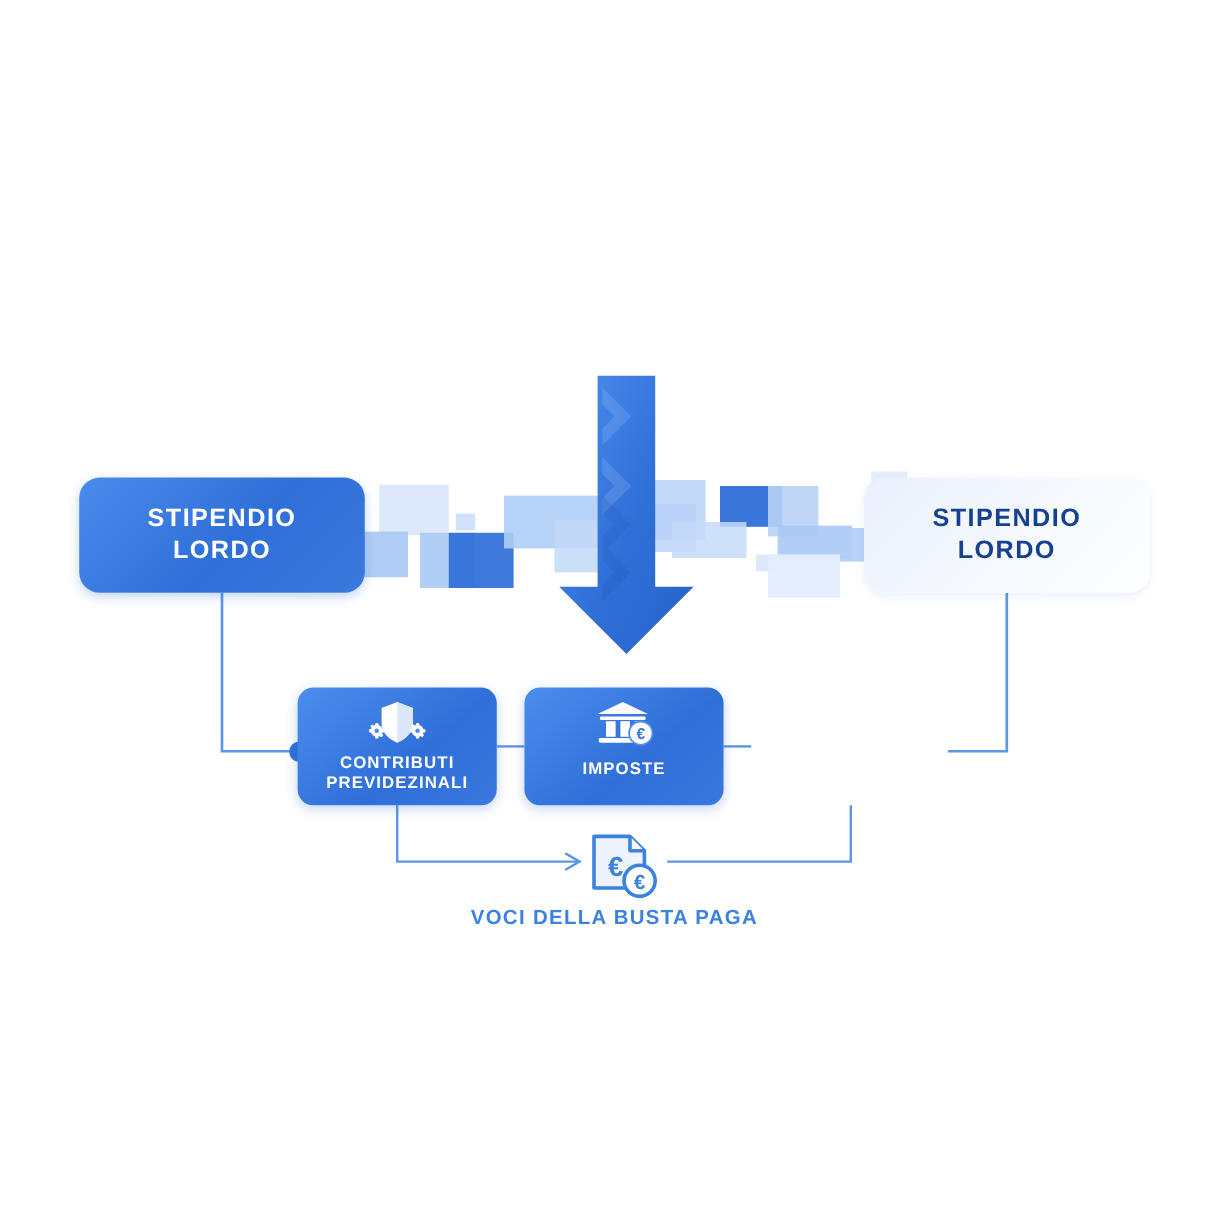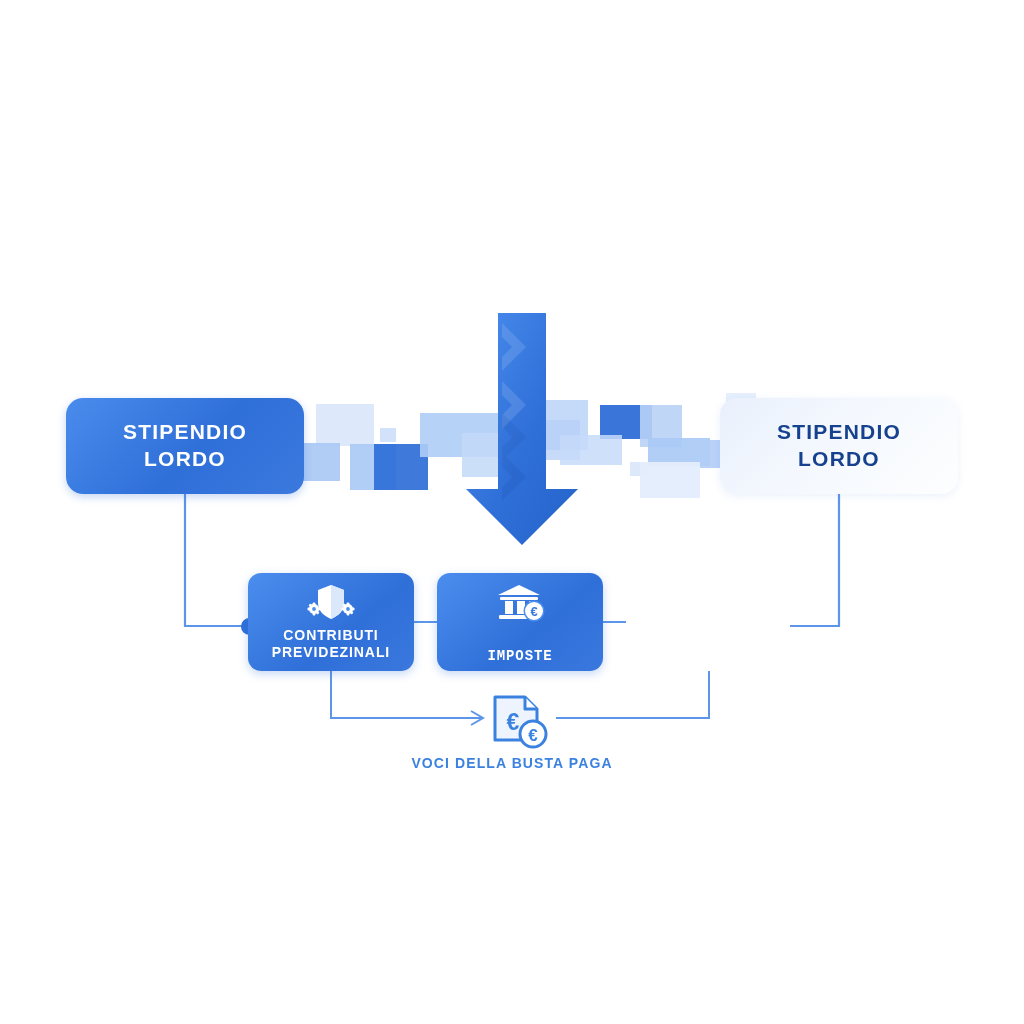--- a/index.html
+++ b/index.html
@@ -62,21 +62,21 @@
   .card-altre{left:626px;top:573px;}
 
   
   .lines{position:absolute;left:0;top:0;width:1024px;height:1024px;}
 
   
   .foot-icon{position:absolute;left:489px;top:694px;width:62px;height:56px;}
   .foot-label{
     position:absolute;left:312px;top:755px;width:400px;
     text-align:center;color:#3b82e0;font-weight:bold;
-    font-size:14px;letter-spacing:1.1px;
+    font-size:17px;letter-spacing:1.1px;
   }
   .dot{position:absolute;width:17px;height:17px;border-radius:50%;background:#2f6fd8;}
 </style>
 </head>
 <body>
 
 <div id="stage">
 
   <div class="mosaic">
       <div class="tile" style="left: 316px; top: 24px; width: 58px; height: 42px; background: rgb(219, 232, 251); opacity: 0.95;"></div>
@@ -180,21 +180,21 @@
         <rect x="6" y="15" width="38" height="3" rx="1"></rect>
         <rect x="11" y="19" width="8" height="13"></rect>
         <rect x="23" y="19" width="8" height="13"></rect>
         <rect x="35" y="19" width="5" height="13"></rect>
         <rect x="5" y="33" width="40" height="4" rx="1.2"></rect>
       </g>
       <circle cx="40" cy="29" r="10.5" fill="#4b8eee"></circle>
       <circle cx="40" cy="29" r="9" fill="#ffffff"></circle>
       <text x="40" y="34" font-family="Liberation Sans, sans-serif" font-size="13" font-weight="bold" fill="#3a78de" text-anchor="middle">€</text>
     </svg>
-    <div class="clabel" style="margin-top:24px;font-family:Liberation Mono, monospace;">
+    <div class="clabel" style="margin-top:8px;">
       <span>IMPOSTE</span>
     </div>
   </div>
 
 
   <svg class="foot-icon" viewBox="0 0 62 56">
     <path d="M6 3 H36 L48 15 V46 H6 Z" fill="#eef4fd" stroke="#3b82e0" stroke-width="3" stroke-linejoin="round"></path>
     <path d="M36 3 V15 H48" fill="#ffffff" stroke="#3b82e0" stroke-width="3" stroke-linejoin="round"></path>
     <text x="24" y="36" font-family="Liberation Sans, sans-serif" font-size="23" font-weight="bold" fill="#3b82e0" text-anchor="middle">€</text>
     <circle cx="44" cy="40" r="13" fill="#ffffff" stroke="#3b82e0" stroke-width="3"></circle>

